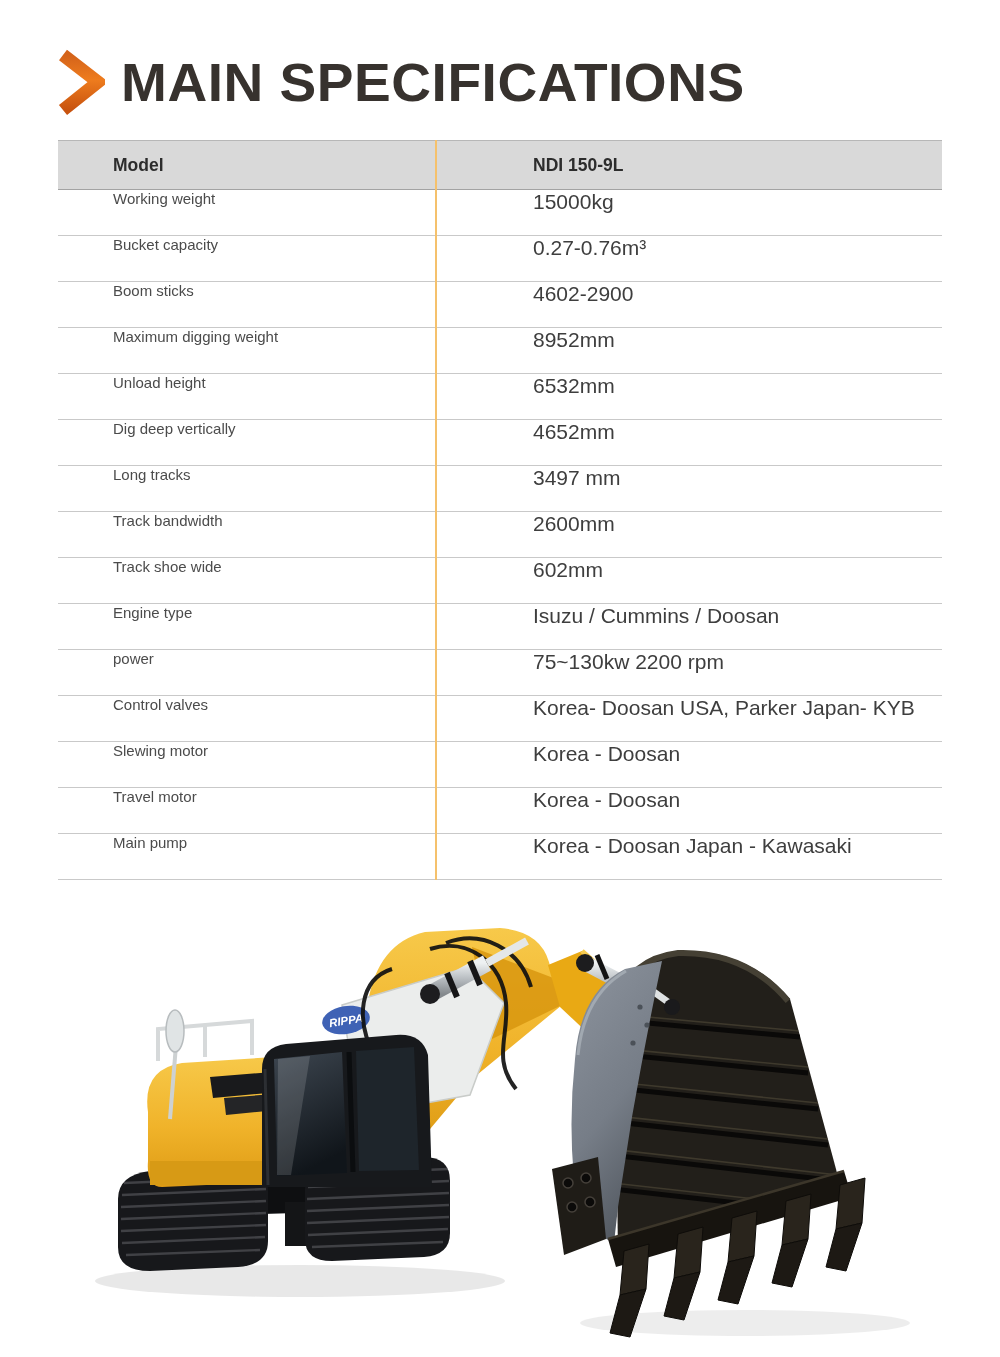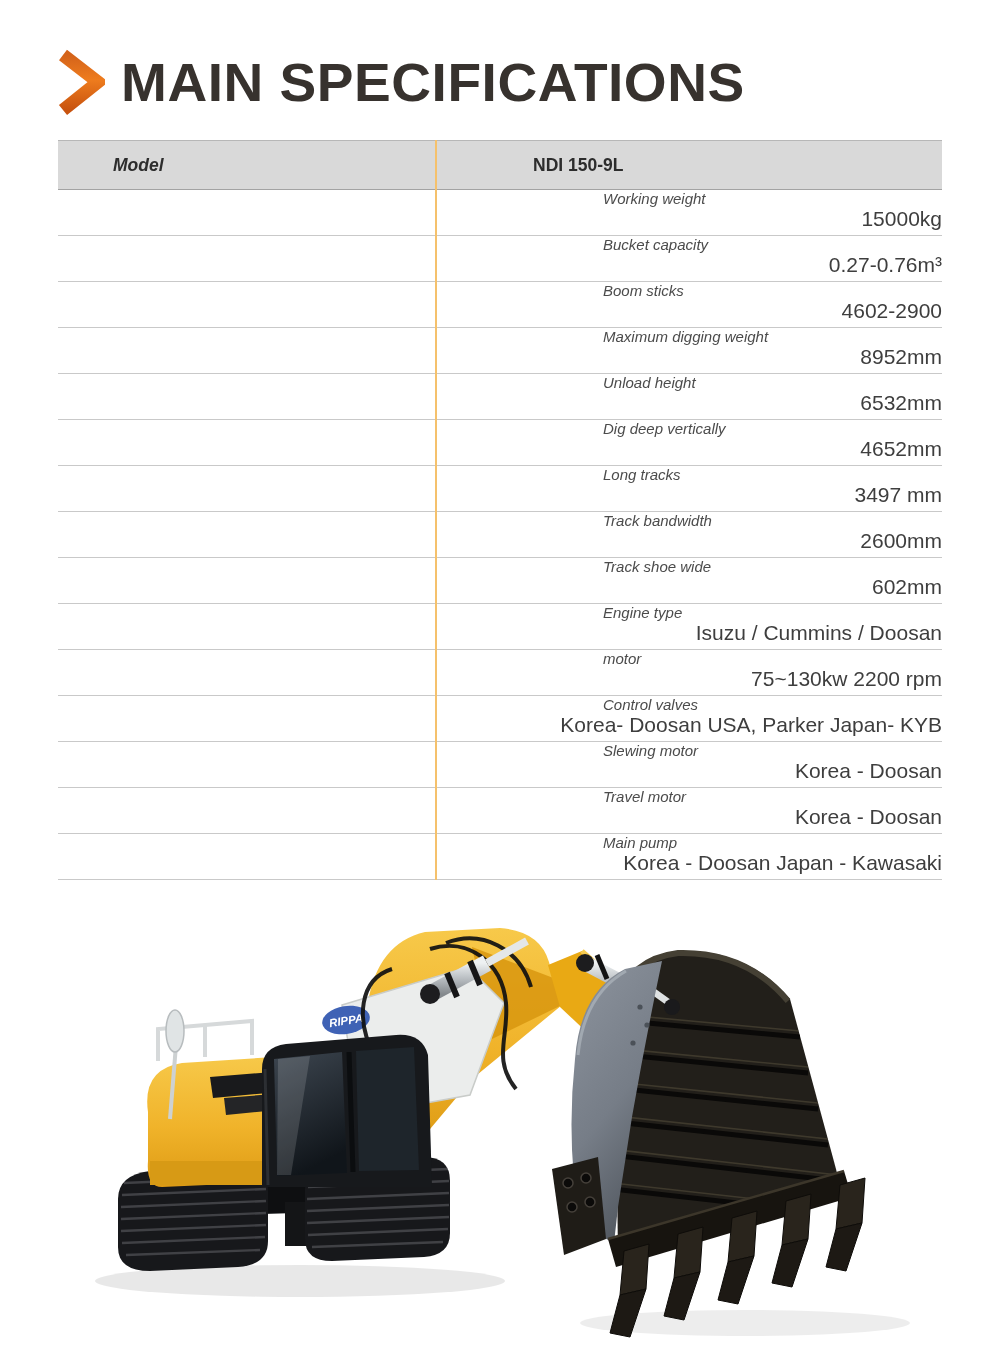--- a/index.html
+++ b/index.html
@@ -23,28 +23,28 @@
   }
   .spec-divider{
     position:absolute;left:377px;top:0;bottom:0;width:2px;
     background:#f5c16c;z-index:3;
   }
   .spec-head{
     display:flex;align-items:center;height:48px;
     background:#d9d9d9;
     border-top:1px solid #b7b7b7;border-bottom:1px solid #a3a3a3;
   }
-  .spec-head .col1,.spec-row .col1{width:394px;flex:0 0 auto;padding-left:55px;box-sizing:border-box;font-style:italic;}
+  .spec-head .col1,.spec-row .col1{width:394px;flex:0 0 auto;padding-left:55px;box-sizing:border-box;}
   .spec-head .col2,.spec-row .col2{flex:1;padding-left:81px;box-sizing:border-box;}
   .spec-head .col1,.spec-head .col2{
     font-size:17.5px;font-weight:700;color:#2d2d2d;
   }
   .spec-row{
-    display:flex;align-items:flex-end;height:45px;
-    border-bottom:1px solid #c9c9c9;background:#fff;flex-direction:column;
+    display:flex;align-items:flex-start;height:45px;
+    border-bottom:1px solid #c9c9c9;background:#fff;
   }
   .spec-row .col1{font-size:15px;color:#4b4b4b;}
   .spec-row .col2{font-size:21px;color:#3e3e3e;}
   
   .machine{position:absolute;left:0;top:907px;width:1000px;height:450px;}
 </style>
 </head>
 <body>
 
 <div class="page-header">
@@ -103,21 +103,21 @@
     </div>
       <div class="spec-row">
       <div class="col1">Track shoe wide</div>
       <div class="col2">602mm</div>
     </div>
       <div class="spec-row">
       <div class="col1">Engine type</div>
       <div class="col2">Isuzu / Cummins / Doosan</div>
     </div>
       <div class="spec-row">
-      <div class="col1">motor</div>
+      <div class="col1">power</div>
       <div class="col2">75~130kw  2200 rpm</div>
     </div>
       <div class="spec-row">
       <div class="col1">Control valves</div>
       <div class="col2">Korea- Doosan USA, Parker Japan- KYB</div>
     </div>
       <div class="spec-row">
       <div class="col1">Slewing motor</div>
       <div class="col2">Korea - Doosan</div>
     </div>

